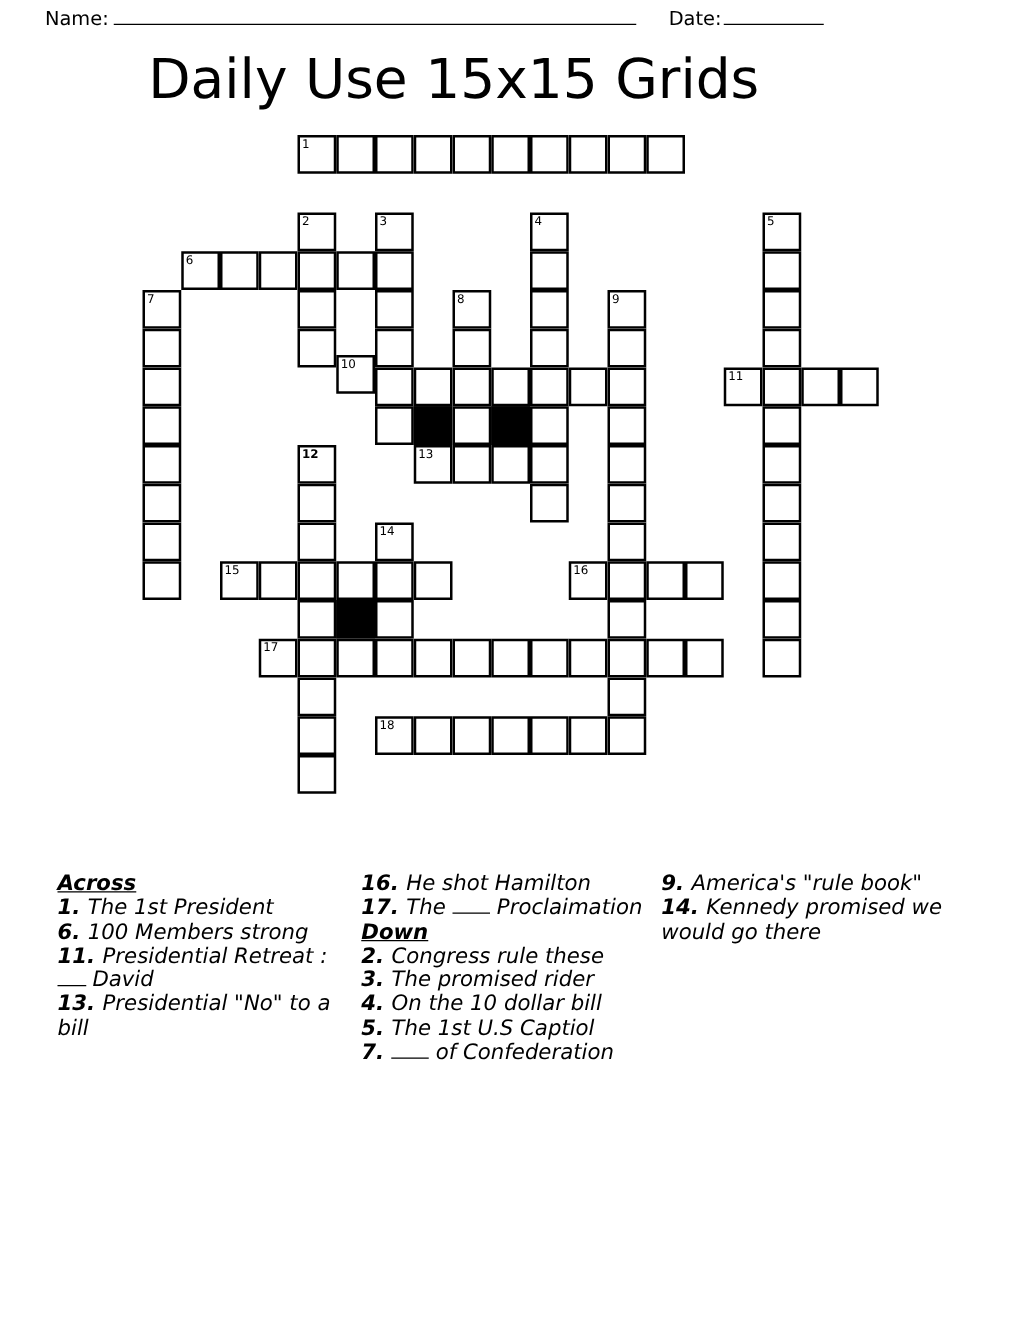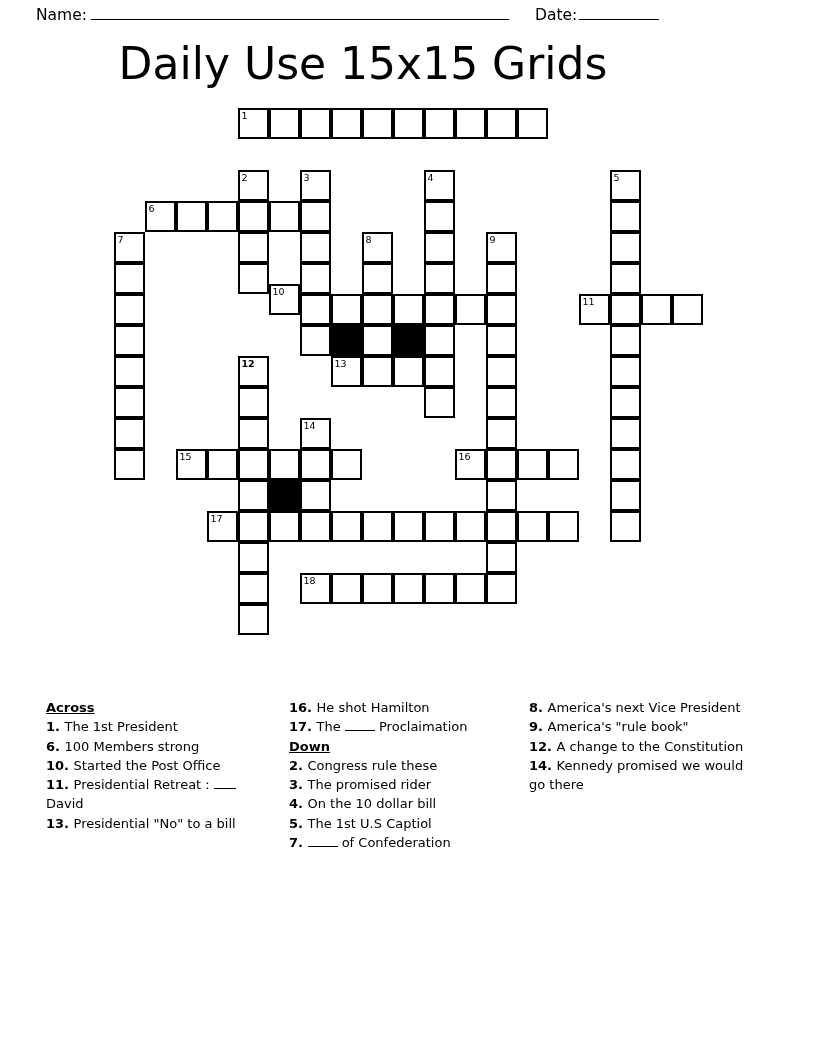--- a/index.html
+++ b/index.html
@@ -89,22 +89,23 @@
     width: 816px;
     display: flex;
     align-items: flex-start;
     padding: 0 36px 0 46px;
     box-sizing: border-box;
   }
   .clue-col {
     width: 243px;
     padding-right: 14px;
     box-sizing: border-box;
-    font-size: 13px;
+    font-size: 17px;
     line-height: 19.3px;
+    font-style: italic;
   }
   .clue-col.col2 { width: 240px; }
   .clue-col.col3 { width: 240px; }
   .section-head {
     font-weight: bold;
     text-decoration: underline;
     display: block;
   }
   .clue {
     display: block;
@@ -284,33 +285,30 @@
     <div class="cell" style="left: 455px; top: 573px;"></div>
     <div class="cell" style="left: 486px; top: 573px;"></div>
     <div class="cell" style="left: 238px; top: 604px;"></div>
   </div>
 
 <div id="clues">
   <div class="clue-col col1">
       <span class="section-head">Across</span>
       <span class="clue"><span class="cnum">1. </span><span>The 1st President</span></span>
       <span class="clue"><span class="cnum">6. </span><span>100 Members strong</span></span>
-      <span class="clue"><span class="cnum">10. </span><span>Started the Post Office</span></span>
       <span class="clue"><span class="cnum">11. </span><span>Presidential Retreat : <span class="blankline" style="width: 22.5px;"></span> David</span></span>
       <span class="clue"><span class="cnum">13. </span><span>Presidential "No" to a bill</span></span>
     </div>
   <div class="clue-col col2">
       <span class="clue"><span class="cnum">16. </span><span>He shot Hamilton</span></span>
       <span class="clue"><span class="cnum">17. </span><span>The <span class="blankline" style="width: 30px;"></span> Proclaimation</span></span>
       <span class="section-head">Down</span>
       <span class="clue"><span class="cnum">2. </span><span>Congress rule these</span></span>
       <span class="clue"><span class="cnum">3. </span><span>The promised rider</span></span>
       <span class="clue"><span class="cnum">4. </span><span>On the 10 dollar bill</span></span>
       <span class="clue"><span class="cnum">5. </span><span>The 1st U.S Captiol</span></span>
       <span class="clue"><span class="cnum">7. </span><span><span class="blankline" style="width: 30px;"></span> of Confederation</span></span>
     </div>
   <div class="clue-col col3">
-      <span class="clue"><span class="cnum">8. </span><span>America's next Vice President</span></span>
       <span class="clue"><span class="cnum">9. </span><span>America's "rule book"</span></span>
-      <span class="clue"><span class="cnum">12. </span><span>A change to the Constitution</span></span>
       <span class="clue"><span class="cnum">14. </span><span>Kennedy promised we would go there</span></span>
     </div>
 </div>
 
 </body></html>

